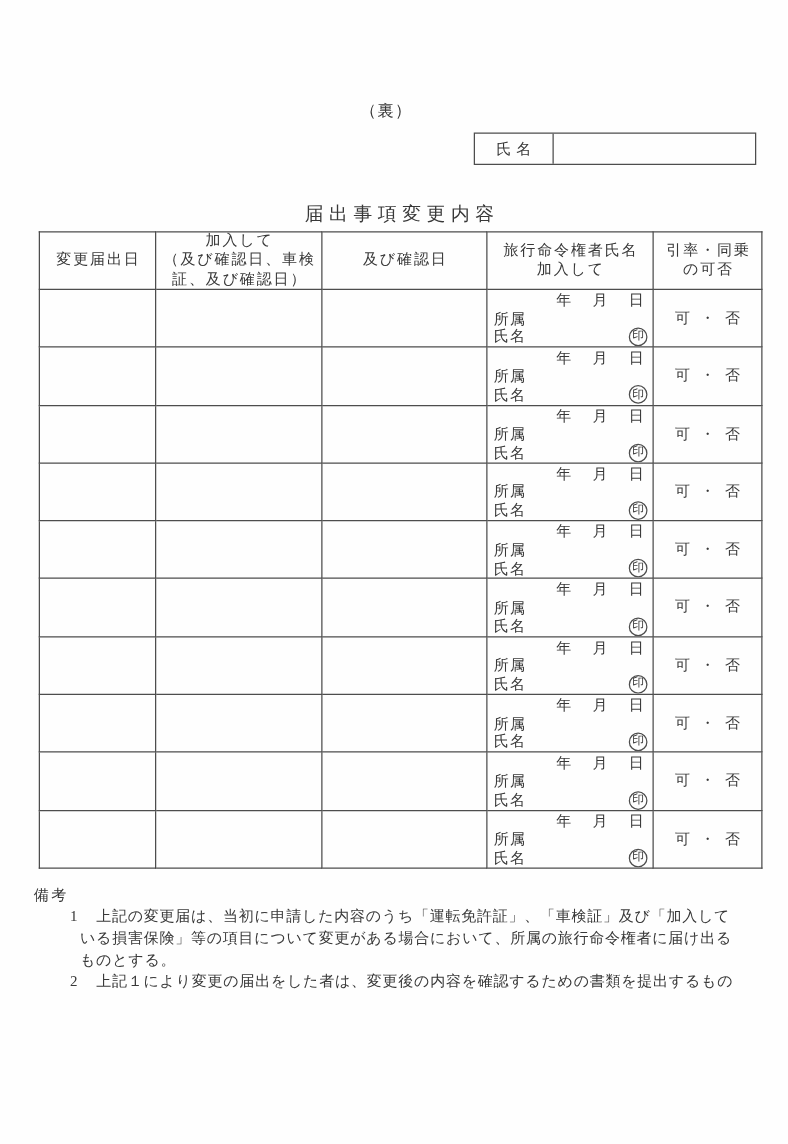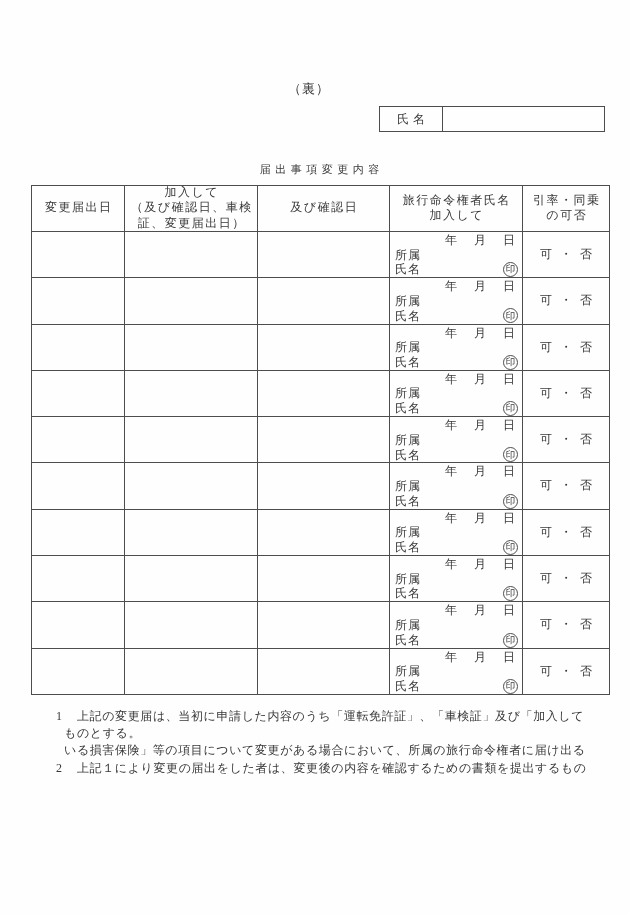--- a/index.html
+++ b/index.html
@@ -29,21 +29,21 @@
   .name-label {
     width: 63px; border-right: 1px solid #4d4d4d;
     display: flex; align-items: center; justify-content: center;
     letter-spacing: 4px; text-indent: 4px;
   }
   .name-value { flex: 1; }
 
   
   .table-title {
     position: absolute; left: 31px; top: 162px; width: 577px;
-    text-align: center; font-size: 11px;
+    text-align: center; font-size: 15px;
     letter-spacing: 4.5px; text-indent: 4.5px;
   }
 
   
   .main-table {
     position: absolute; left: 31px; top: 185px;
     border-collapse: collapse; table-layout: fixed;
     width: 578px;
   }
   .main-table th, .main-table td {
@@ -124,21 +124,21 @@
       <tr>
         <th>
           <div class="th-inner">
               <span>変更届出日</span>
             </div>
         </th>
         <th>
           <div class="th-inner">
             <span>加入して</span>
             <span>（及び確認日、車検</span>
-            <span>証、変更届出日）</span>
+            <span>証、及び確認日）</span>
           </div>
         </th>
         <th>
           <div class="th-inner">
               <span>及び確認日</span>
             </div>
         </th>
         <th>
           <div class="th-inner">
             <span>旅行命令権者氏名</span>
@@ -440,23 +440,24 @@
           <span>可</span>
           <span>・</span>
           <span>否</span>
         </div>
       </td>
     </tr>
   </tbody>
   </table>
 
   <div class="notes">
+    <div class="notes-heading">備考</div>
     <div class="note-first">
       <span class="note-num">1</span><span>上記の変更届は、当初に申請した内容のうち「運転免許証」、「車検証」及び「加入して</span>
     </div>
+    <div class="note-cont">いる損害保険」等の項目について変更がある場合において、所属の旅行命令権者に届け出る</div>
     <div class="note-cont">ものとする。</div>
-    <div class="note-cont">いる損害保険」等の項目について変更がある場合において、所属の旅行命令権者に届け出る</div>
     <div class="note-first">
       <span class="note-num">2</span><span>上記１により変更の届出をした者は、変更後の内容を確認するための書類を提出するもの</span>
     </div>
   </div>
 
 </div>
 
 </body></html>

